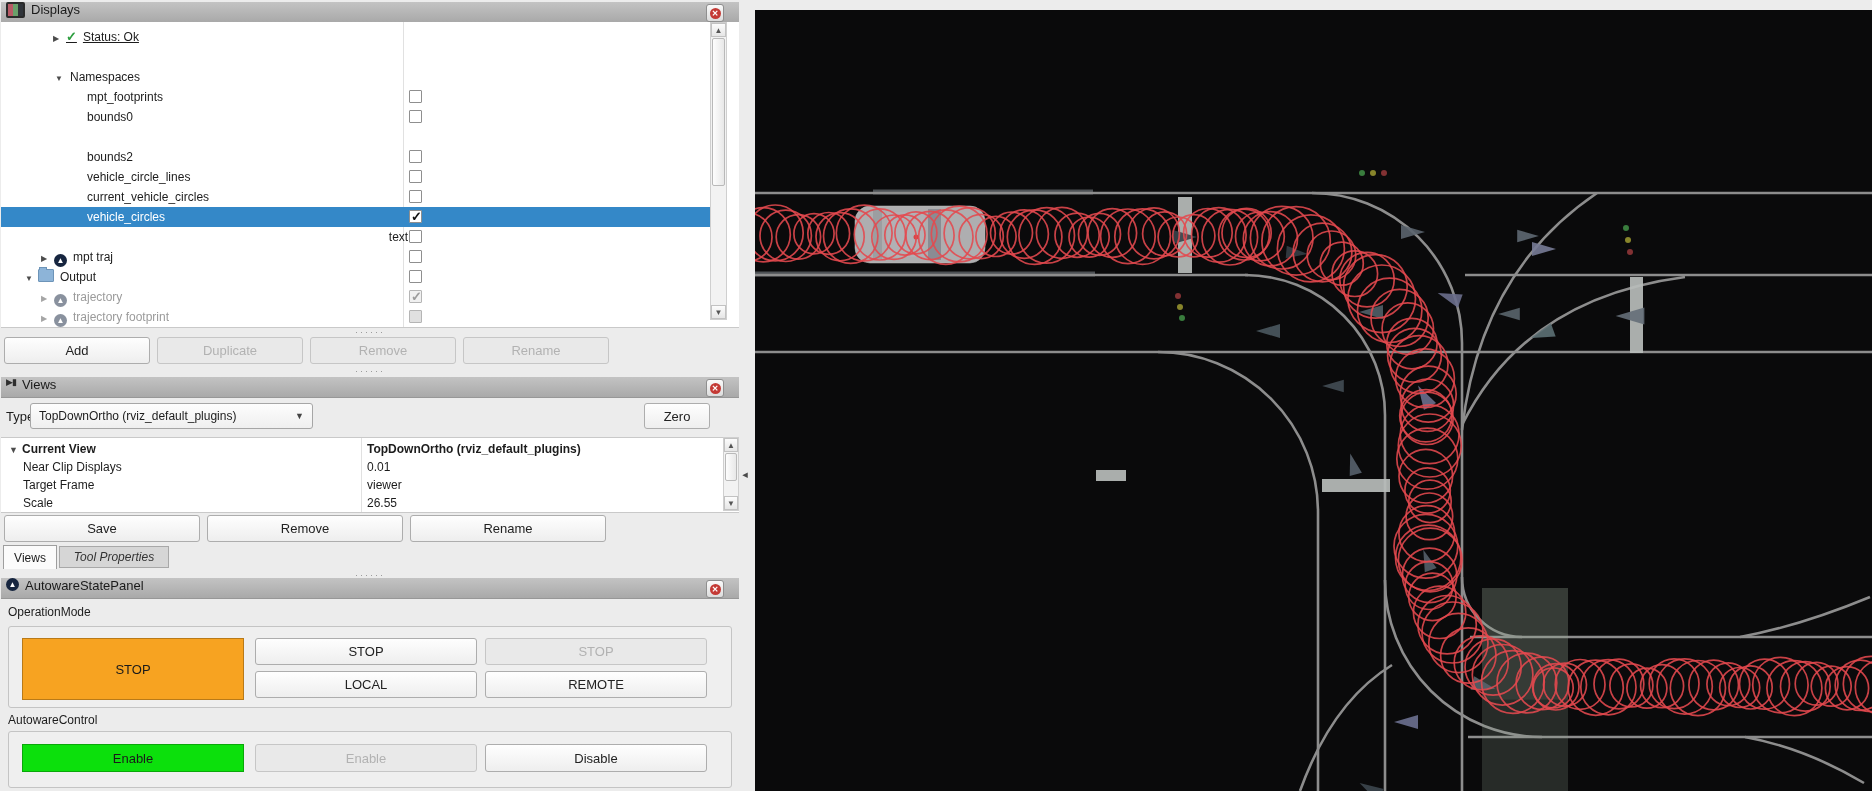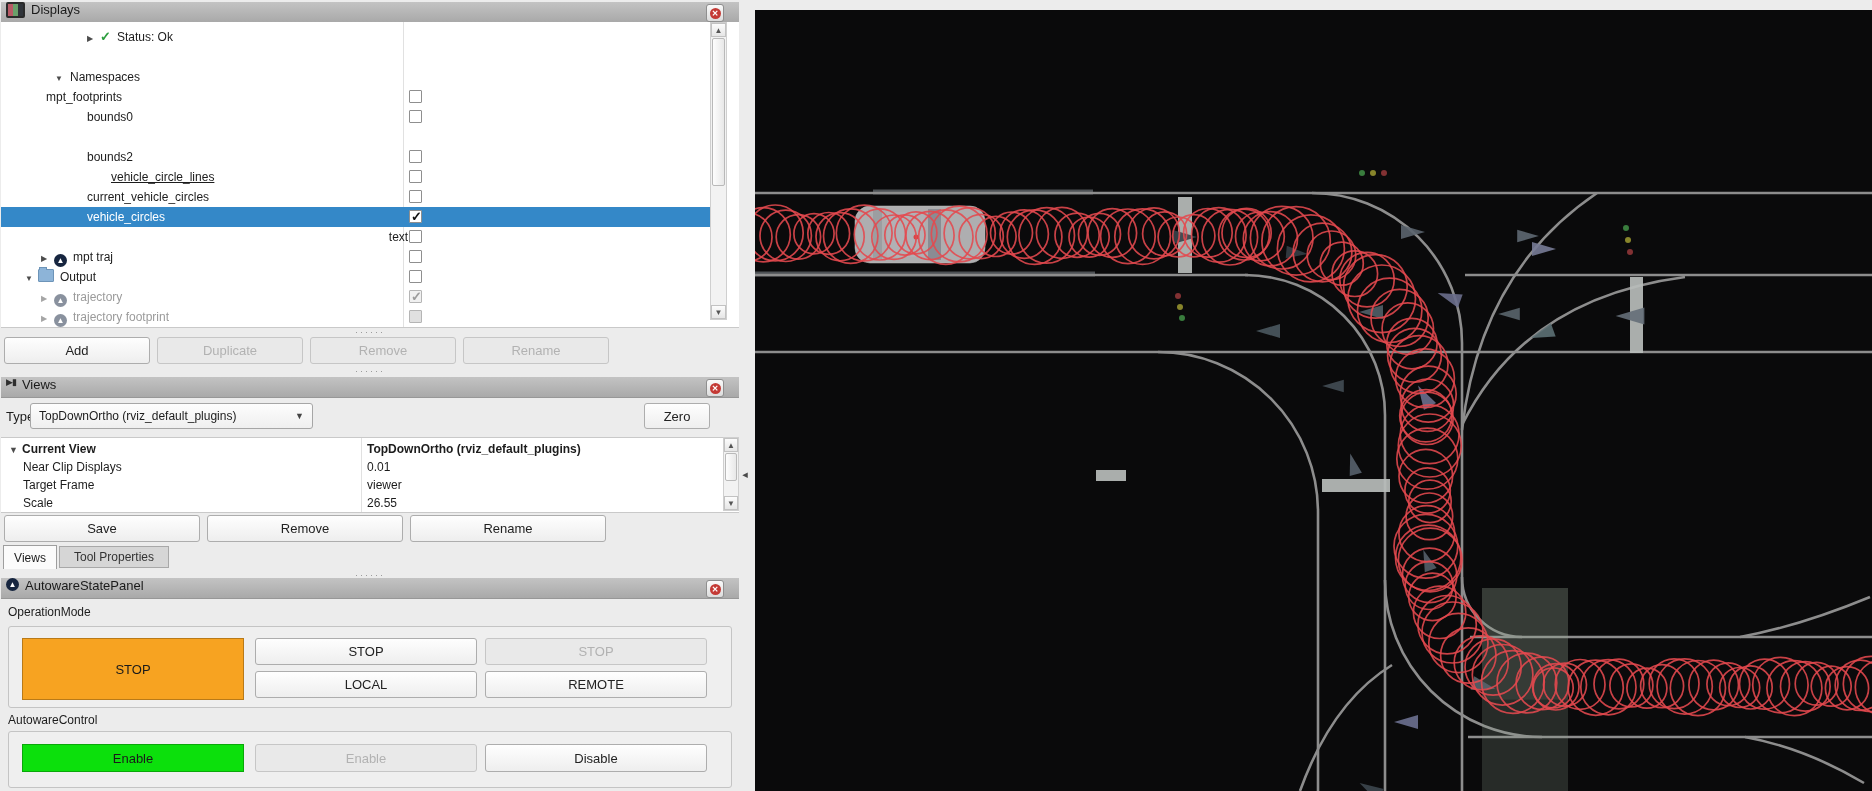--- a/index.html
+++ b/index.html
@@ -72,21 +72,21 @@
   .prow{position:absolute;left:0;width:100%;height:18px;line-height:18px;}
   .prow .pname{position:absolute;left:22px;}
   .prow .pname.hasexp{left:8px;}
   .prow .pval{position:absolute;left:366px;}
   .prow.bold{font-weight:bold;}
   .pdiv{position:absolute;left:360px;top:0;width:1px;height:100%;background:#e1e1e1;}
   
   .tab{position:absolute;font-size:12px;display:flex;align-items:center;justify-content:center;
     box-sizing:border-box;}
   .tab.active{background:#fbfbfb;border:1px solid #9e9e9e;border-bottom:none;height:24px;}
-  .tab.inactive{background:#d6d6d6;border:1px solid #a8a8a8;height:22px;color:#333;}
+  .tab.inactive{background:#d6d6d6;border:1px solid #a8a8a8;height:22px;color:#333;font-style:italic;}
   
   .gbox{position:absolute;left:8px;width:724px;border:1px solid #c4c4c4;border-radius:3px;
     background:#efefef;box-sizing:border-box;}
   .slabel{position:absolute;left:8px;font-size:12px;color:#1c1c1c;}
   .bigstate{position:absolute;display:flex;align-items:center;justify-content:center;
     font-size:13px;color:#1a1a1a;border:1px solid rgba(0,0,0,0.25);box-sizing:border-box;}
   
   .viz{position:absolute;left:755px;top:10px;width:1117px;height:781px;background:#0a0a0b;}
   .collapse-arrow{position:absolute;left:738px;top:466px;width:14px;height:16px;
     font-size:11px;color:#4a4a4a;line-height:16px;text-align:center;}
@@ -99,26 +99,26 @@
   <div class="phead" style="top:2px">
     <span class="mon-ic"></span>
     <span class="ptitle">Displays</span>
   </div>
   <div class="closebtn" style="top:4px">
     <span class="reddot">✕</span>
   </div>
 
   <div class="tree">
     <div class="coldiv"></div>
-  <div class="trow" style="top: 5px;"><span style="padding-left: 86px; display: inline-block;"><span class="exp" style="font-size: 8px;">▶</span><span class="chk-ic">✓</span><span class="lbl">Status: Ok</span></span></div>
+  <div class="trow" style="top: 5px;"><span style="padding-left: 52px; display: inline-block; text-decoration: underline;"><span class="exp" style="font-size: 8px;">▶</span><span class="chk-ic">✓</span><span class="lbl">Status: Ok</span></span></div>
       <div class="trow" style="top: 45px;"><span style="padding-left: 54px; display: inline-block;"><span class="exp" style="font-size: 8px;">▼</span><span class="lbl">Namespaces</span></span></div>
-      <div class="trow" style="top: 65px;"><span style="padding-left: 43px; display: inline-block;"><span class="lbl">mpt_footprints</span></span><span class="cb "></span></div>
+      <div class="trow" style="top: 65px;"><span style="padding-left: 84px; display: inline-block;"><span class="lbl">mpt_footprints</span></span><span class="cb "></span></div>
       <div class="trow" style="top: 85px;"><span style="padding-left: 84px; display: inline-block;"><span class="lbl">bounds0</span></span><span class="cb "></span></div>
       <div class="trow" style="top: 125px;"><span style="padding-left: 84px; display: inline-block;"><span class="lbl">bounds2</span></span><span class="cb "></span></div>
-      <div class="trow" style="top: 145px;"><span style="padding-left: 108px; display: inline-block; text-decoration: underline;"><span class="lbl">vehicle_circle_lines</span></span><span class="cb "></span></div>
+      <div class="trow" style="top: 145px;"><span style="padding-left: 84px; display: inline-block;"><span class="lbl">vehicle_circle_lines</span></span><span class="cb "></span></div>
       <div class="trow" style="top: 165px;"><span style="padding-left: 84px; display: inline-block;"><span class="lbl">current_vehicle_circles</span></span><span class="cb "></span></div>
       <div class="trow sel" style="top: 185px;"><span style="padding-left: 84px; display: inline-block;"><span class="lbl">vehicle_circles</span></span><span class="cb on"></span></div>
       <div class="trow" style="top: 205px; text-align: center;"><span style="padding-left: 84px; display: inline-block;"><span class="lbl">text</span></span><span class="cb "></span></div>
       <div class="trow" style="top: 225px;"><span style="padding-left: 40px; display: inline-block;"><span class="exp" style="font-size: 8px;">▶</span><span class="aw-ic" style="margin-right: 4px;">▲</span><span class="lbl">mpt traj</span></span><span class="cb "></span></div>
       <div class="trow" style="top: 245px;"><span style="padding-left: 24px; display: inline-block;"><span class="exp" style="font-size: 8px;">▼</span><span class="folder-ic" style="margin-right: 4px;"></span><span class="lbl">Output</span></span><span class="cb "></span></div>
       <div class="trow dis" style="top: 265px;"><span style="padding-left: 40px; display: inline-block;"><span class="exp" style="font-size: 8px;">▶</span><span class="aw-ic" style="margin-right: 4px; opacity: 0.5;">▲</span><span class="lbl">trajectory</span></span><span class="cb ondis"></span></div>
       <div class="trow dis" style="top: 285px;"><span style="padding-left: 40px; display: inline-block;"><span class="exp" style="font-size: 8px;">▶</span><span class="aw-ic" style="margin-right: 4px; opacity: 0.5;">▲</span><span class="lbl">trajectory footprint</span></span><span class="cb offdis"></span></div>
     </div>
 
   <div class="sbar" style="left:710px;top:22px;width:17px;height:298px">

